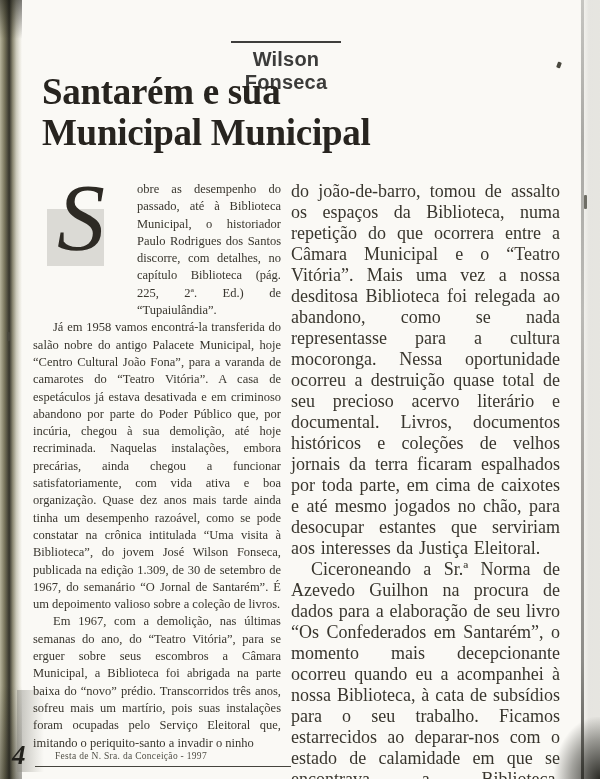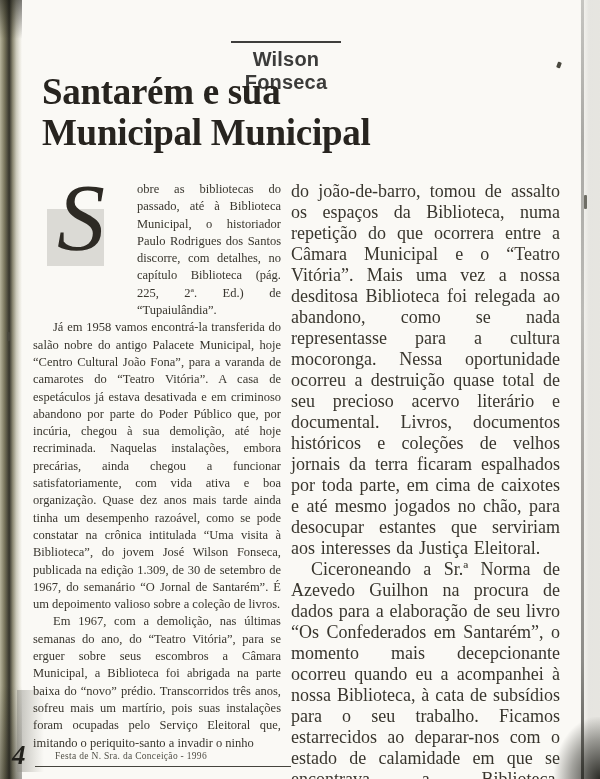--- a/index.html
+++ b/index.html
@@ -109,30 +109,30 @@
     <span>Santarém e sua</span><br>
     <span>Municipal Municipal</span>
   </h1>
 
   <div class="columns">
 
     <div class="col col-left">
       <p class="p-first">
         <span class="dc-bg"></span>
         <span class="dc-letter">S</span>
-        <span>obre as bibliotecas do passado, até à Biblioteca Municipal, o historiador Paulo Rodrigues dos Santos discorre, com detalhes, no capítulo Biblioteca (pág. 225, 2ª. Ed.) de “Tupaiulândia”.</span>
+        <span>obre as desempenho do passado, até à Biblioteca Municipal, o historiador Paulo Rodrigues dos Santos discorre, com detalhes, no capítulo Biblioteca (pág. 225, 2ª. Ed.) de “Tupaiulândia”.</span>
       </p>
       <p class="indent">Já em 1958 vamos encontrá-la transferida do salão nobre do antigo Palacete Municipal, hoje “Centro Cultural João Fona”, para a varanda de camarotes do “Teatro Vitória”. A casa de espetáculos já estava desativada e em criminoso abandono por parte do Poder Público que, por incúria, chegou à sua demolição, até hoje recriminada. Naquelas instalações, embora precárias, ainda chegou a funcionar satisfatoriamente, com vida ativa e boa organização. Quase dez anos mais tarde ainda tinha um desempenho razoável, como se pode constatar na crônica intitulada “Uma visita à Biblioteca”, do jovem José Wilson Fonseca, publicada na edição 1.309, de 30 de setembro de 1967, do semanário “O Jornal de Santarém”. É um depoimento valioso sobre a coleção de livros.</p>
       <p class="indent">Em 1967, com a demolição, nas últimas semanas do ano, do “Teatro Vitória”, para se erguer sobre seus escombros a Câmara Municipal, a Biblioteca foi abrigada na parte baixa do “novo” prédio. Transcorridos três anos, sofreu mais um martírio, pois suas instalações foram ocupadas pelo Serviço Eleitoral que, imitando o periquito-santo a invadir o ninho</p>
     </div>
 
     <div class="col col-right">
       <p>do joão-de-barro, tomou de assalto os espaços da Biblioteca, numa repetição do que ocorrera entre a Câmara Municipal e o “Teatro Vitória”. Mais uma vez a nossa desditosa Biblioteca foi relegada ao abandono, como se nada representasse para a cultura mocoronga. Nessa oportunidade ocorreu a destruição quase total de seu precioso acervo literário e documental. Livros, documentos históricos e coleções de velhos jornais da terra ficaram espalhados por toda parte, em cima de caixotes e até mesmo jogados no chão, para desocupar estantes que serviriam aos interesses da Justiça Eleitoral.</p>
       <p class="indent">Ciceroneando a Sr.ª Norma de Azevedo Guilhon na procura de dados para a elaboração de seu livro “Os Confederados em Santarém”, o momento mais decepcionante ocorreu quando eu a acompanhei à nossa Biblioteca, à cata de subsídios para o seu trabalho. Ficamos estarrecidos ao deparar-nos com o estado de calamidade em que se encontrava a Biblioteca. Lamentavelmente, ainda houve um funcionário do pequeno escalão que, deselegantemente, fez esta “advertência” inoportuna: “Diga ao seu marido que construa um alojamento para o Serviço Eleitoral e logo sairemos daqui”. Educadamente , como se não houvesse entendido o grosseiro recado, a então Primeira Dama do Estado do Pará apenas</p>
     </div>
 
   </div>
 
   <div class="page-number">4</div>
-  <div class="footer-caption">Festa de N. Sra. da Conceição - 1996</div>
+  <div class="footer-caption">Festa de N. Sra. da Conceição - 1997</div>
   <div class="footer-rule"></div>
 
 </div>
 
 </body></html>

